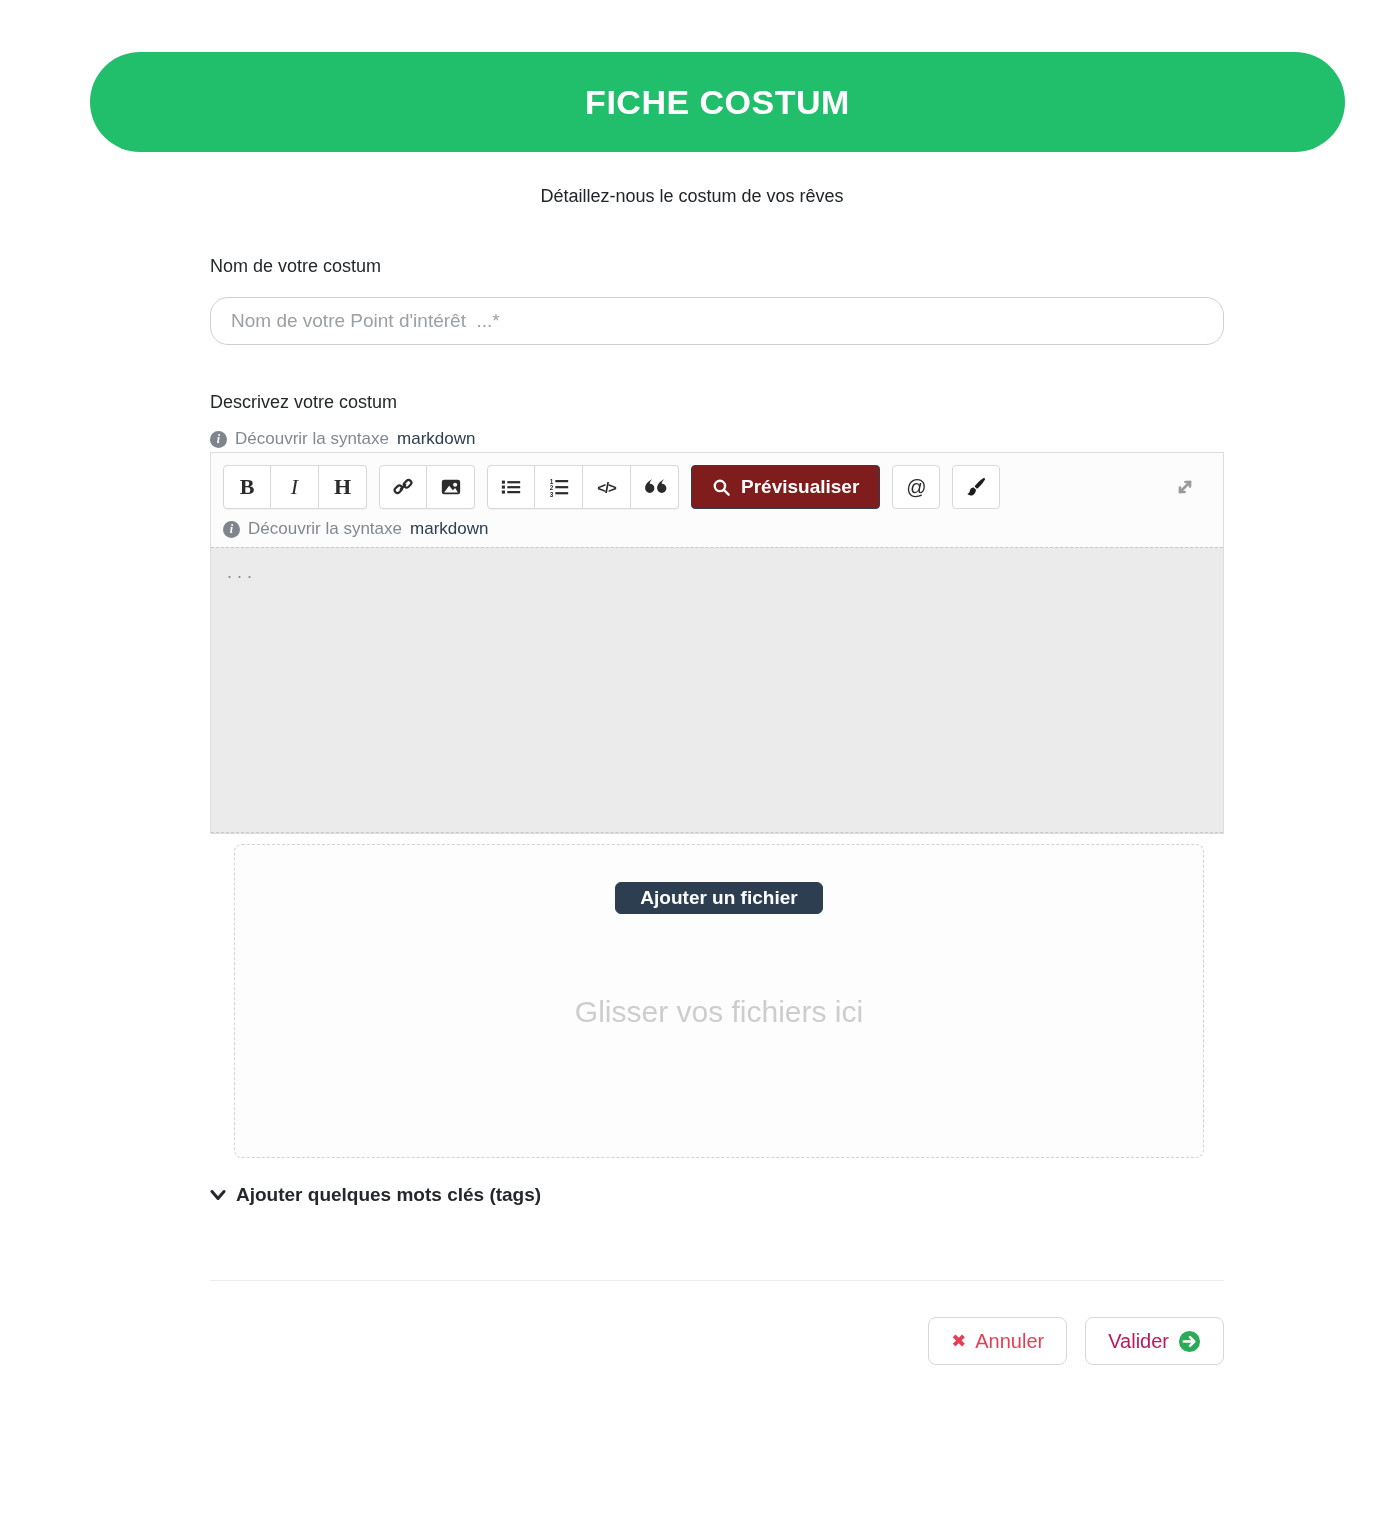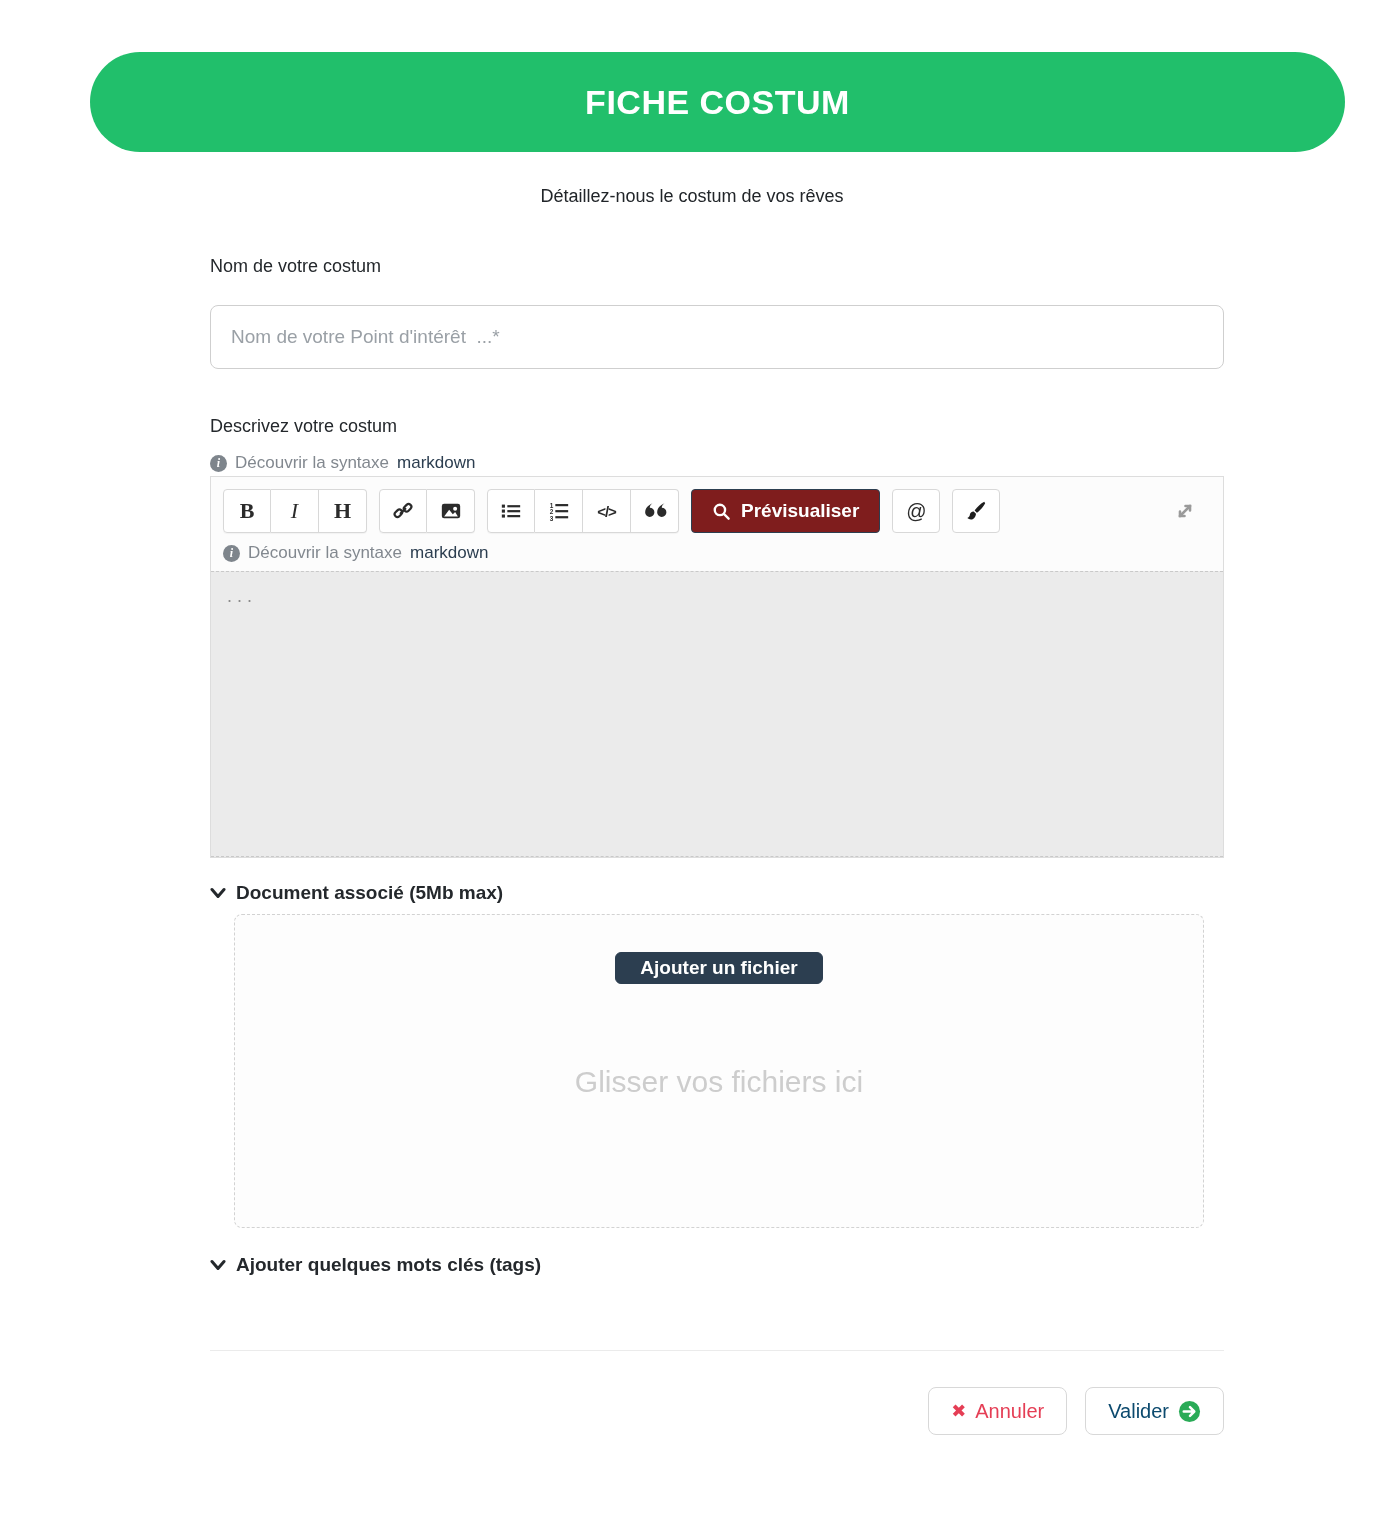--- a/index.html
+++ b/index.html
@@ -27,23 +27,23 @@
     font-size:18px; color:#212529;
   }
   
   .content { margin-left:210px; width:1014px; }
 
   .field-label {
     font-size:18px; font-weight:normal; color:#24282c;
   }
   .lbl-name { margin-top:49px; }
   .input-text {
-    margin-top:28px;
-    width:100%; height:64px;
-    border:1px solid #cfcfcf; border-radius:8px;
+    margin-top:20px;
+    width:100%; height:48px;
+    border:1px solid #cfcfcf; border-radius:18px;
     padding:0 20px;
     font-size:19px; color:#333;
     font-family:"Liberation Sans","DejaVu Sans",sans-serif;
     outline:none; background:#fff;
   }
   .input-text::placeholder { color:#9aa0a6; opacity:1; }
 
   .lbl-desc { margin-top:47px; }
 
   .hint-line {
@@ -150,21 +150,21 @@
   }
   .btn-footer {
     height:48px; padding:0 22px;
     background:#fff; border:1px solid #d8d8d8; border-radius:8px;
     font-size:20px; cursor:pointer;
     display:flex; align-items:center; gap:9px;
     font-family:"Liberation Sans","DejaVu Sans",sans-serif;
   }
   .btn-cancel { color:#e53e55; }
   .btn-cancel .x-glyph { font-size:18px; }
-  .btn-submit { color:#0c4a6e; }
+  .btn-submit { color:#be185d; }
   svg { display:block; }
 </style>
 </head>
 <body>
 
 <header class="pill">
   <h1>FICHE COSTUM</h1>
 </header>
 
 <p class="subtitle">Détaillez-nous le costum de vos rêves</p>
@@ -283,28 +283,20 @@
     <div class="hint-line">
       <span class="info-badge">i</span>
       <span>Découvrir la syntaxe</span>
       <a class="hint-link">markdown</a>
     </div>
 
     <textarea class="editor-area" placeholder="..." style=""></textarea>
   </div>
 
   
-  <div class="collapse-head head-doc">
-    <span>
-      <svg width="16" height="14" viewBox="0 0 16 14" fill="none" stroke="#24282c" stroke-width="3" stroke-linecap="round" stroke-linejoin="round">
-        <polyline points="2,3.5 8,10.5 14,3.5"></polyline>
-      </svg>
-    </span>
-    <span>Document associé (5Mb max)</span>
-  </div>
 
   <div class="dropzone">
     <button class="btn-addfile">Ajouter un fichier</button>
     <div class="drop-hint">Glisser vos fichiers ici</div>
   </div>
 
   
   <div class="collapse-head head-tags">
     <span>
       <svg width="16" height="14" viewBox="0 0 16 14" fill="none" stroke="#24282c" stroke-width="3" stroke-linecap="round" stroke-linejoin="round">

